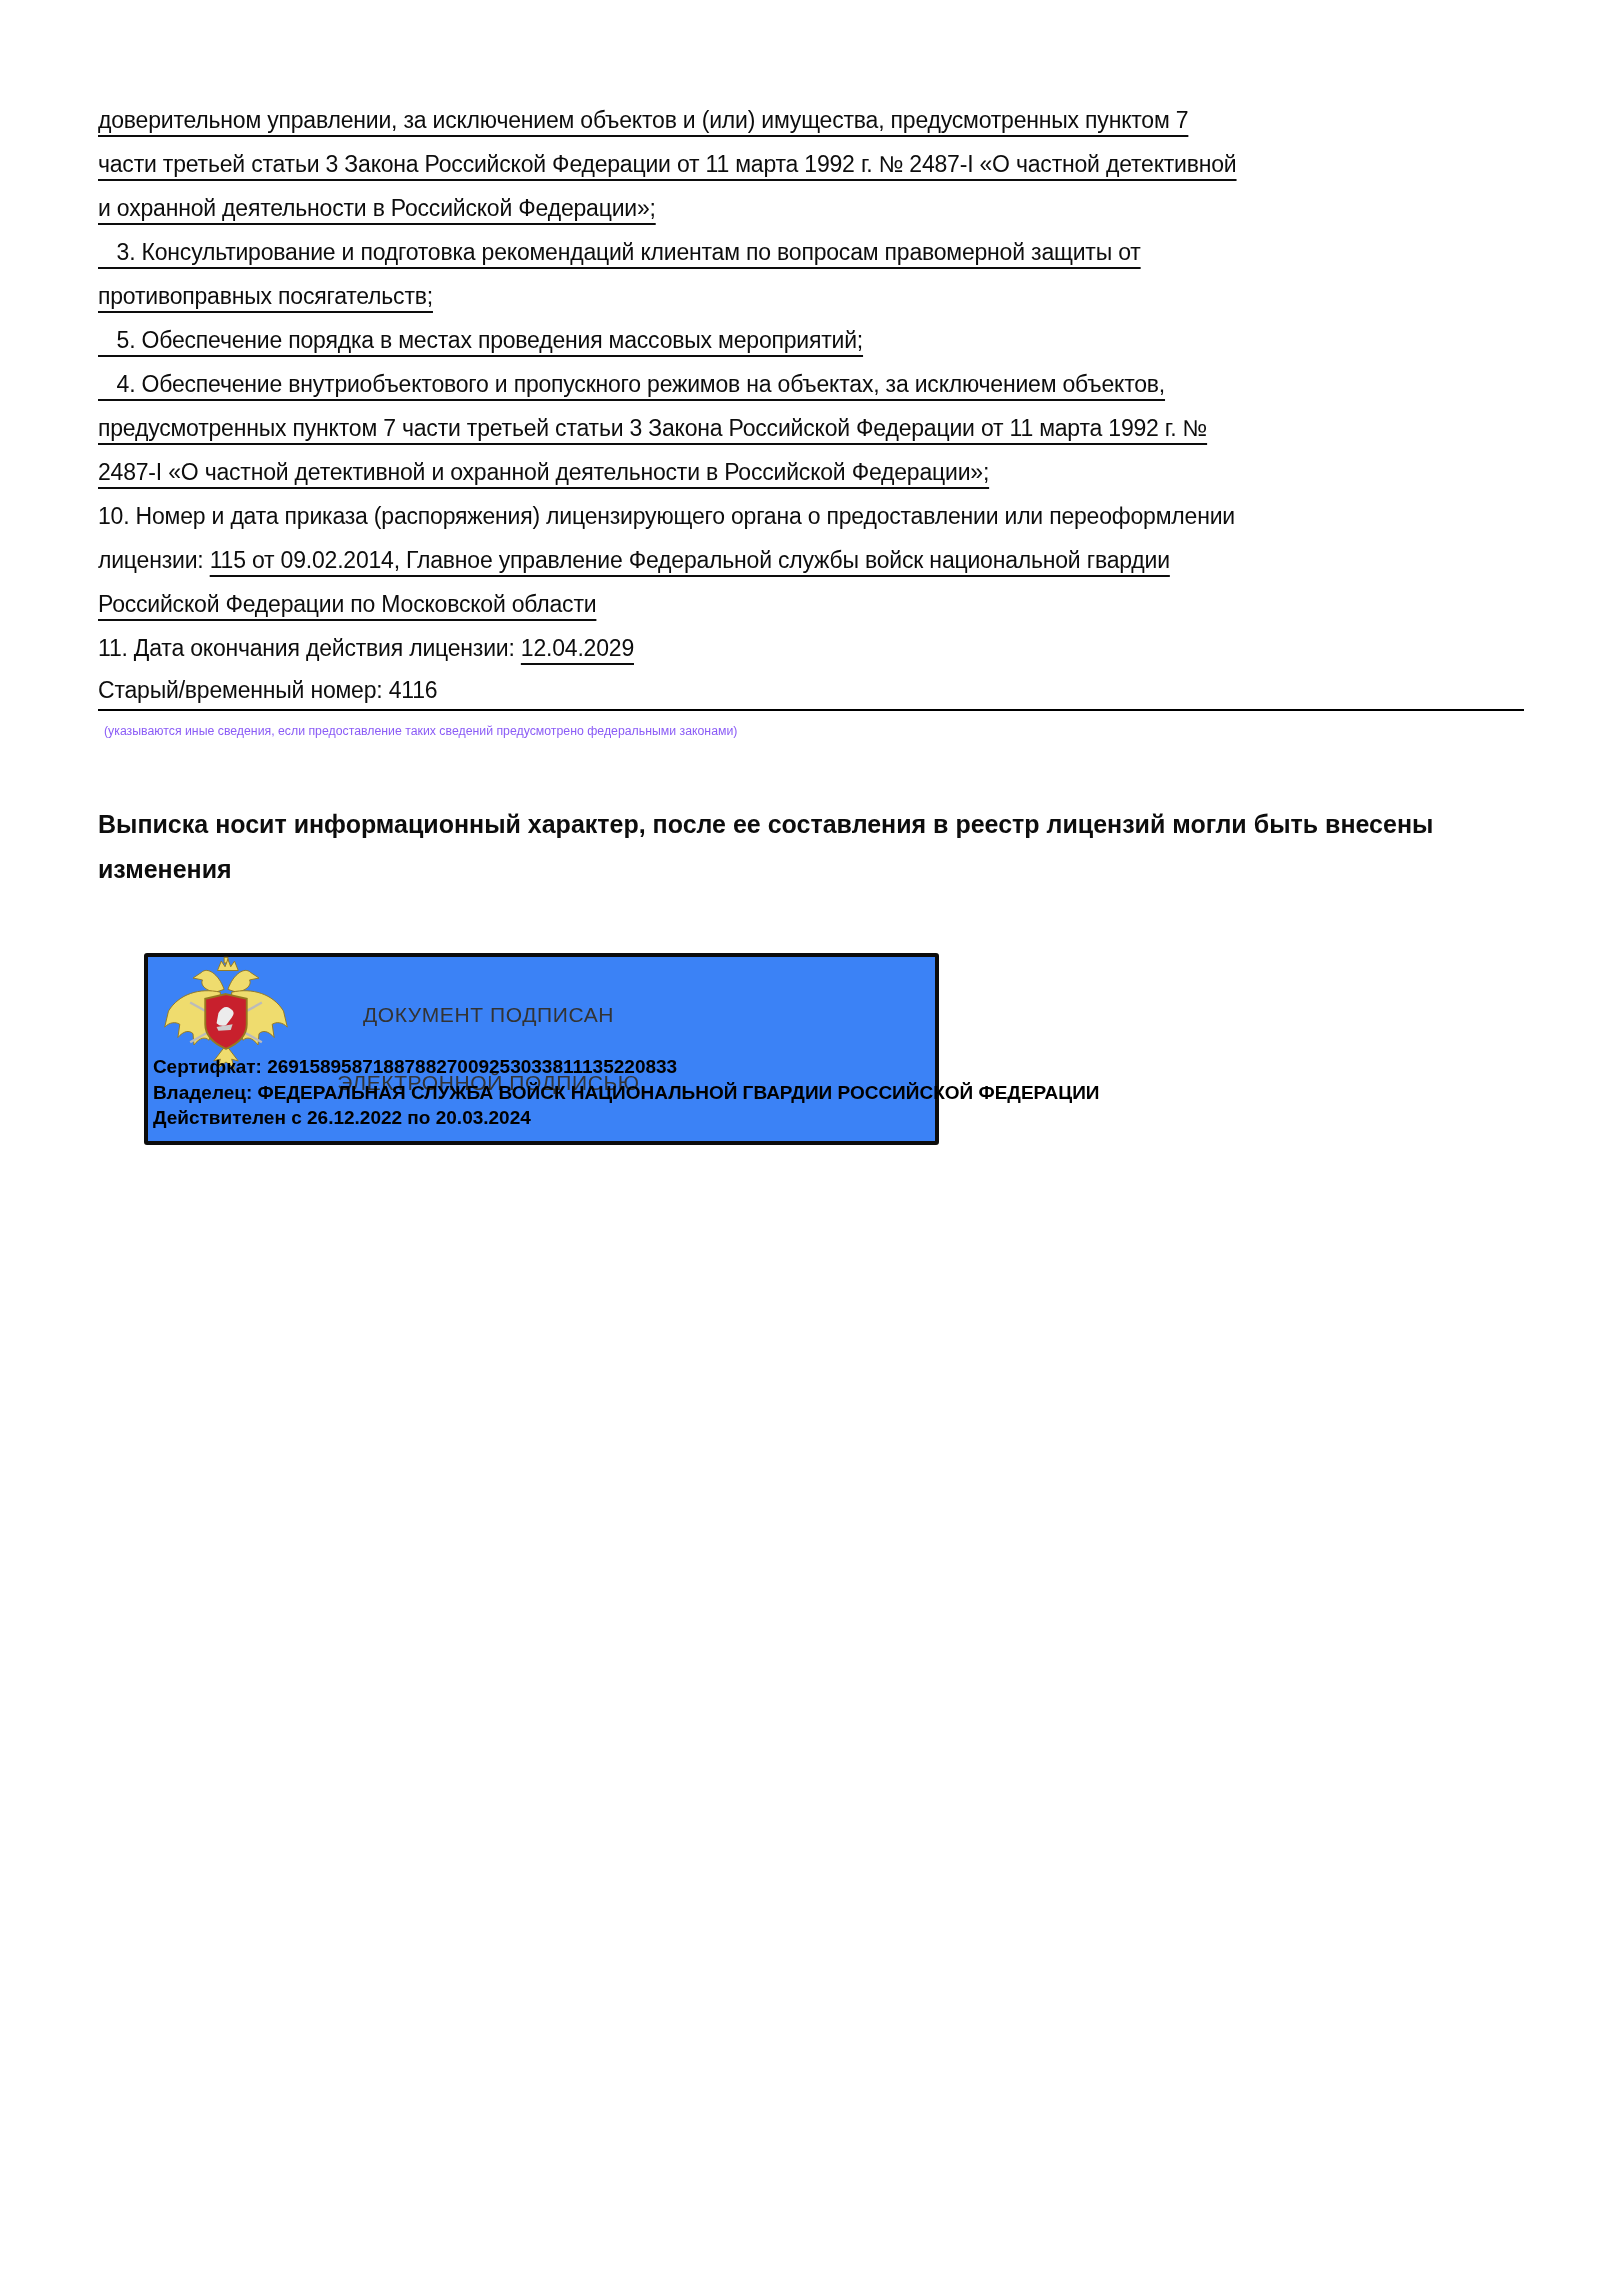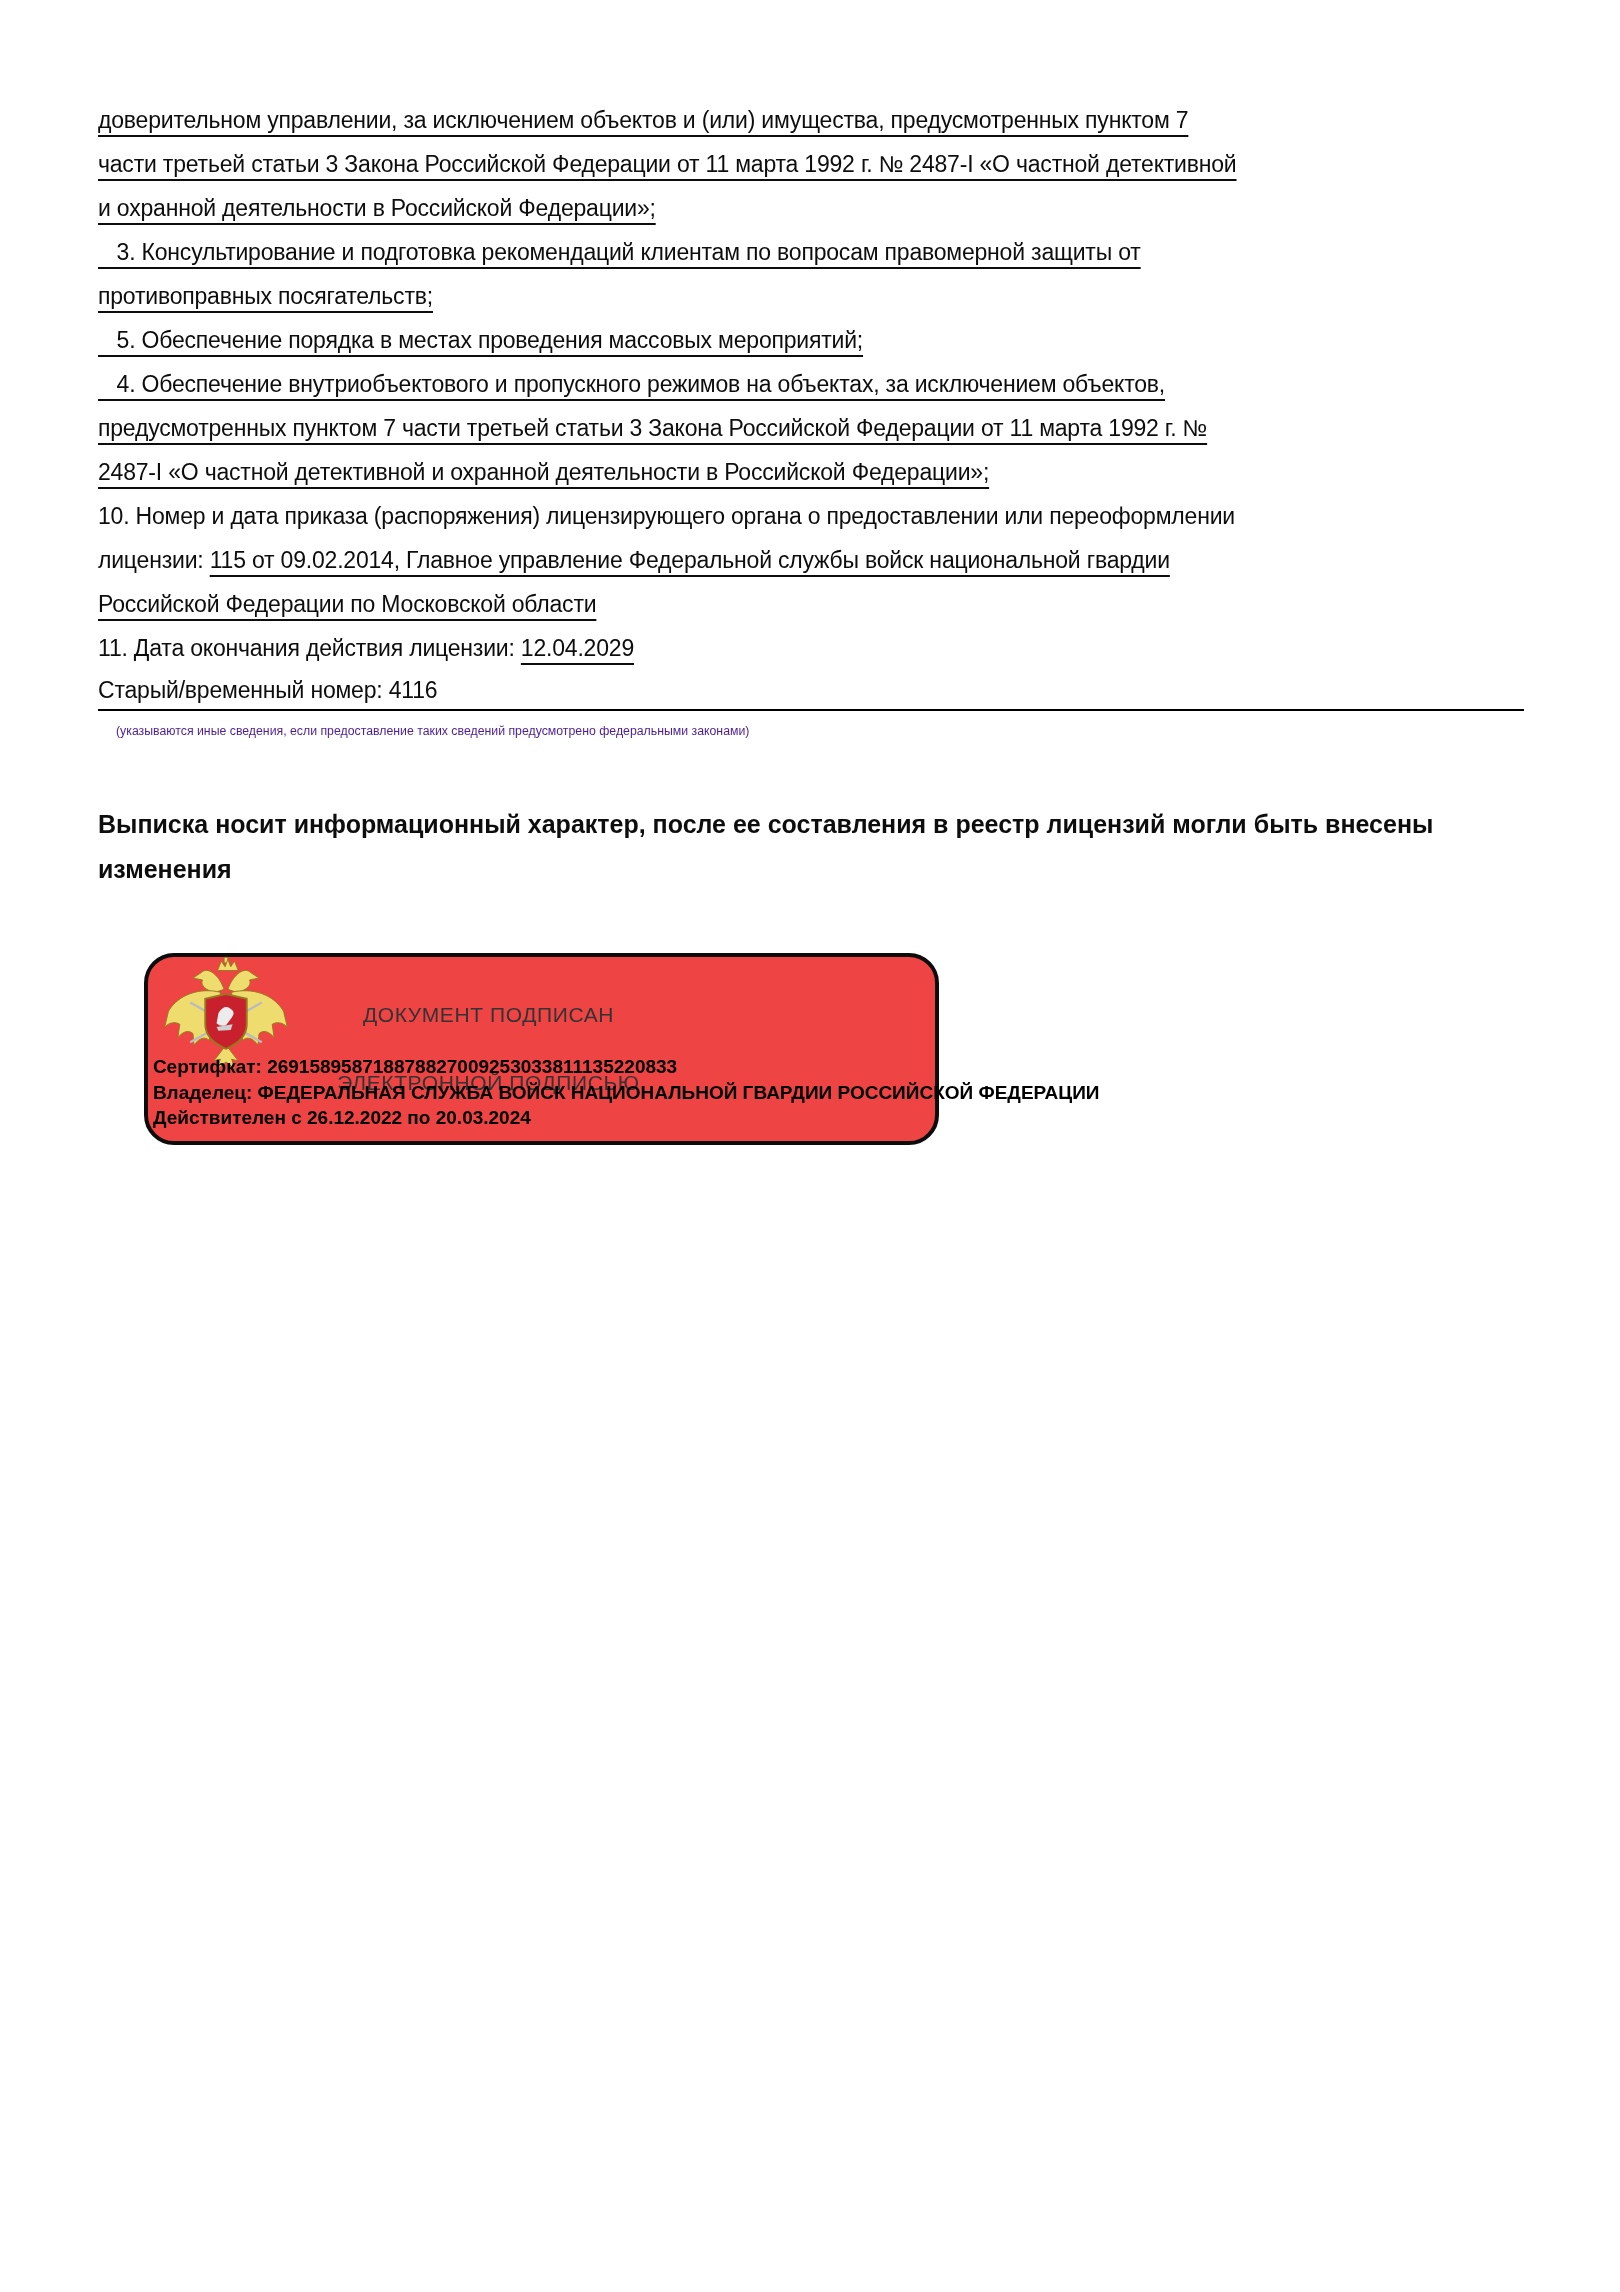--- a/index.html
+++ b/index.html
@@ -28,38 +28,38 @@
   }
   .seg { white-space:pre; }
   .seg.u {
     text-decoration:underline;
     text-decoration-thickness:2px;
     text-underline-offset:6.9px;
     text-decoration-color:#0d0d0d;
   }
 
   .footnote {
-    position:absolute; left:116px; top:724px;
-    font-size:12.3px; font-weight:400; color:#4c1d95;
+    position:absolute; left:104px; top:724px;
+    font-size:12.3px; font-weight:400; color:#8b5cf6;
     white-space:pre;
   }
 
   .notice {
     position:absolute; left:98px; top:802px; width:1426px;
     font-size:25px; font-weight:700; line-height:45px; color:#0d0d0d;
   }
   .notice-line { white-space:pre; }
 
   
   .stamp {
     position:absolute; left:144px; top:953px;
     width:795px; height:192px;
     border:4.9px solid #0c0c0c;
-    border-radius:30px;
-    background:#ef4444;
+    border-radius:3px;
+    background:#3b82f6;
   }
   .stamp-emblem {
     position:absolute; left:11.8px; top:-3.9px;
     width:132px; height:118px;
   }
   .stamp-title {
     position:absolute; left:174px; top:2px; width:333px;
     text-align:center;
     font-size:21px; line-height:22.5px; font-weight:400;
     letter-spacing:0.6px; color:#333;

